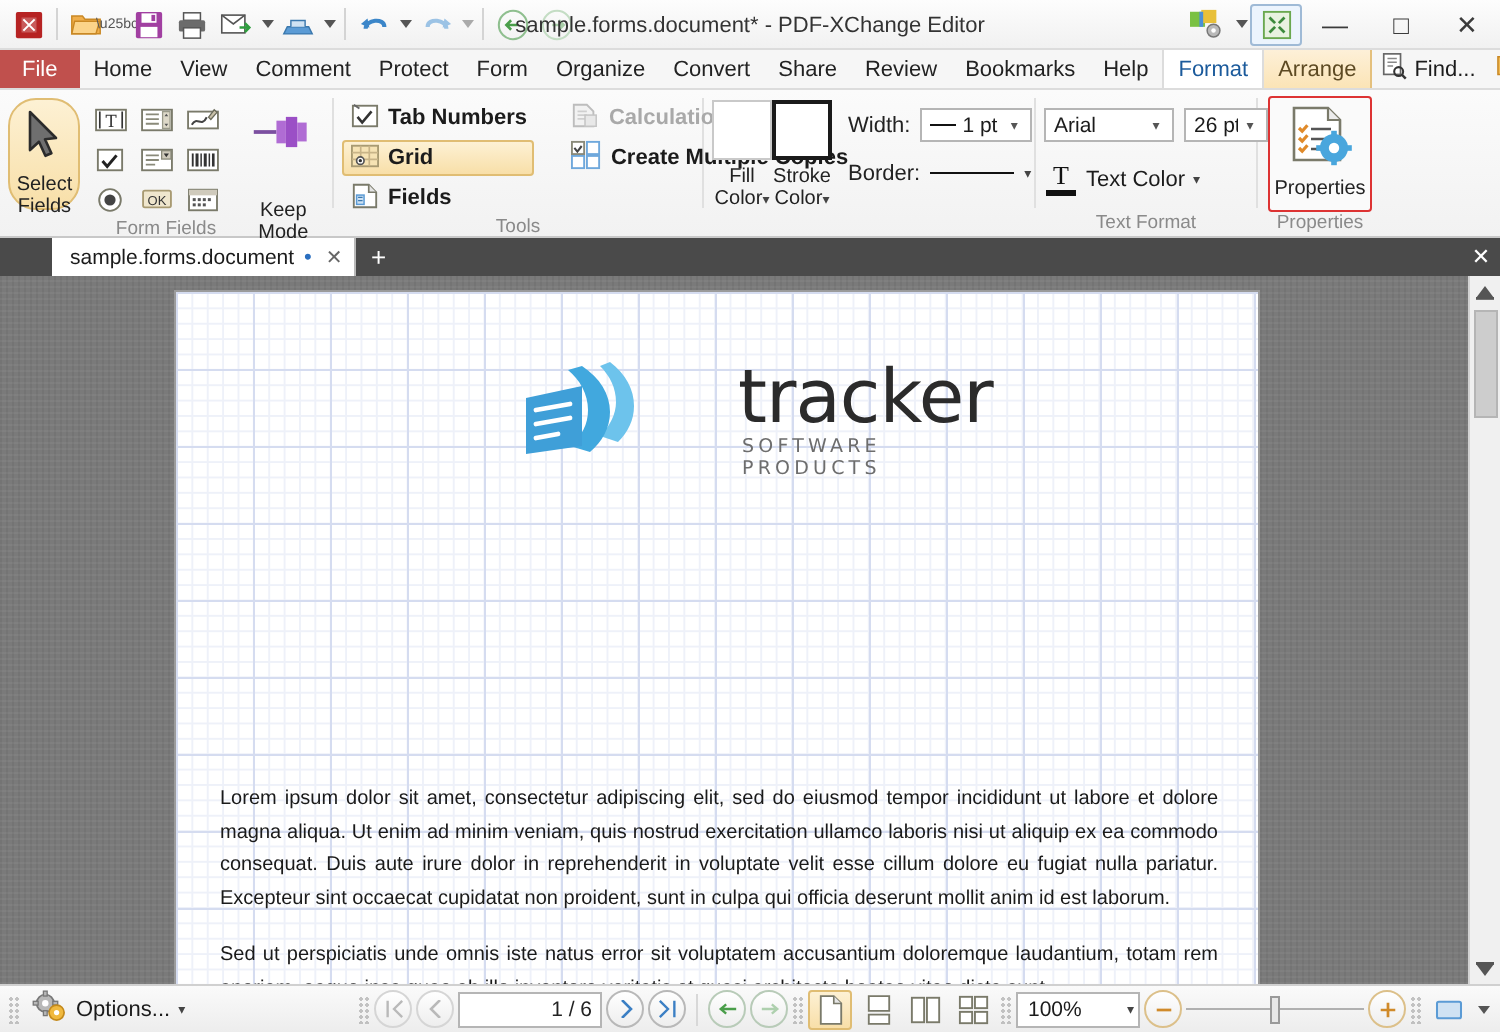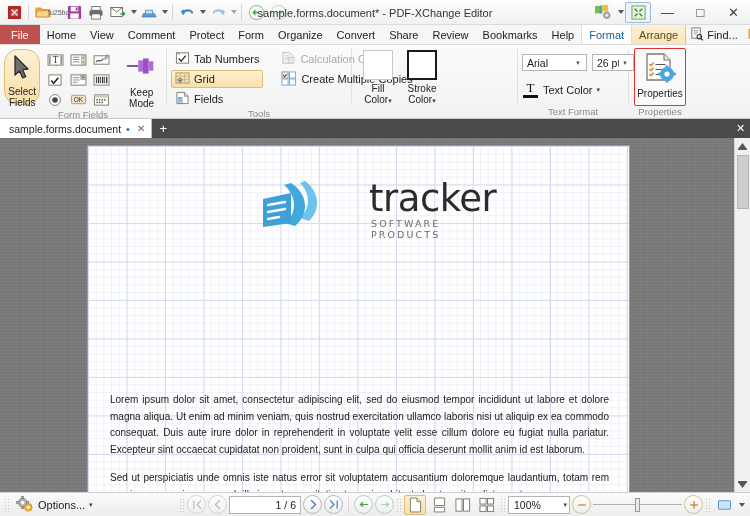--- a/index.html
+++ b/index.html
@@ -89,24 +89,24 @@
   .bigbtn.sel { background:linear-gradient(#fdf1d4,#f8dfa8); border:1px solid #e0bd73; }
   .bigbtn .lbl { font-size:10px; line-height:11px; text-align:center; color:#222; margin-top:2px; }
 
   .icon-grid { display:grid; grid-template-columns:repeat(3,22px); grid-auto-rows:19px; gap:1px; margin-left:4px; margin-top:1px;}
   .ig {
     width:22px; height:19px; display:flex; align-items:center; justify-content:center;
     border:1px solid transparent; border-radius:2px;
   }
 
   .keepmode { width:52px; height:56px; display:flex; flex-direction:column; align-items:center; padding-top:6px; }
-  .keepmode .lbl { font-size:10px; line-height:11px; text-align:center; color:#222; margin-top:8px; }
-
-  
-  .tools-col { display:flex; flex-direction:column; gap:2px; padding-top:1px; }
+  .keepmode .lbl { font-size:10px; line-height:11px; text-align:center; color:#222; margin-top:20px; }
+
+  
+  .tools-col { display:flex; flex-direction:column; gap:2px; padding-top:1px;font-weight:bold; }
   .trow { display:flex; align-items:center; height:18px; gap:4px; padding:0 3px; border:1px solid transparent; border-radius:2px; }
   .trow.on { background:linear-gradient(#fdf1d4,#f8dfa8); border:1px solid #e0bd73; }
   .trow.dis { color:#a9a9a9; }
   .trow .tl { font-size:11px; white-space:nowrap; }
 
   
   .swatchwrap { display:flex; flex-direction:column; align-items:center; width:44px; }
   .swatch { width:30px; height:30px; background:#fff; }
   .swatch.fill { border:1px solid #c9c9c9; }
   .swatch.stroke { border:2px solid #1a1a1a; }
@@ -137,20 +137,21 @@
 
   
   .tabbar {
     height:19px; flex:0 0 19px; display:flex; align-items:stretch;
     background:#4a4a4a; position:relative;
   }
   .dtab {
     background:#fff; display:flex; align-items:center; gap:5px;
     padding:0 6px 0 9px; font-size:10.5px; color:#1b1b1b;
     border-right:1px solid #b9b9b9;
+    margin-left:26px;
   }
   .dtab .dot { color:#2a6fc0; font-size:11px; }
   .dtab .x { color:#666; font-size:10px; margin-left:2px; }
   .tabplus {
     width:22px; display:flex; align-items:center; justify-content:center;
     color:#fff; font-size:13px; background:#4a4a4a;
   }
   .tabclose-right {
     margin-left:auto; width:19px; display:flex; align-items:center; justify-content:center;
     color:#fff; font-size:11px;
@@ -628,20 +629,34 @@
           </div>
         </div>
         <div class="swatchwrap">
           <div class="swatch stroke"></div>
           <div class="sw-lbl">
             <span>Stroke</span><br>
             <span>Color</span><span class="caret">▾</span>
           </div>
         </div>
 
+        <div style="display:flex;flex-direction:column;gap:5px;margin-left:8px;margin-top:3px">
+          <div class="fieldrow">
+            <span class="flabel">Width:</span>
+            <div class="combo" style="width:56px">
+              <span class="cv"><span style="display:inline-block;width:13px;border-top:1.5px solid #111;vertical-align:middle;margin-right:3px"></span><span>1 pt</span></span>
+              <span class="cbtn">▾</span>
+            </div>
+          </div>
+          <div class="fieldrow">
+            <span class="flabel">Border:</span>
+            <span class="borderline"></span>
+            <span class="cbtn caret">▾</span>
+          </div>
+        </div>
       </div>
     </div>
 
     <div class="grp-div"></div>
 
     <div class="grp" style="width:110px">
       <div class="grp-body" style="flex-direction:column;gap:7px;padding-top:6px">
         <div class="fieldrow">
           <div class="combo" style="width:65px">
             <span class="cv">Arial</span>

